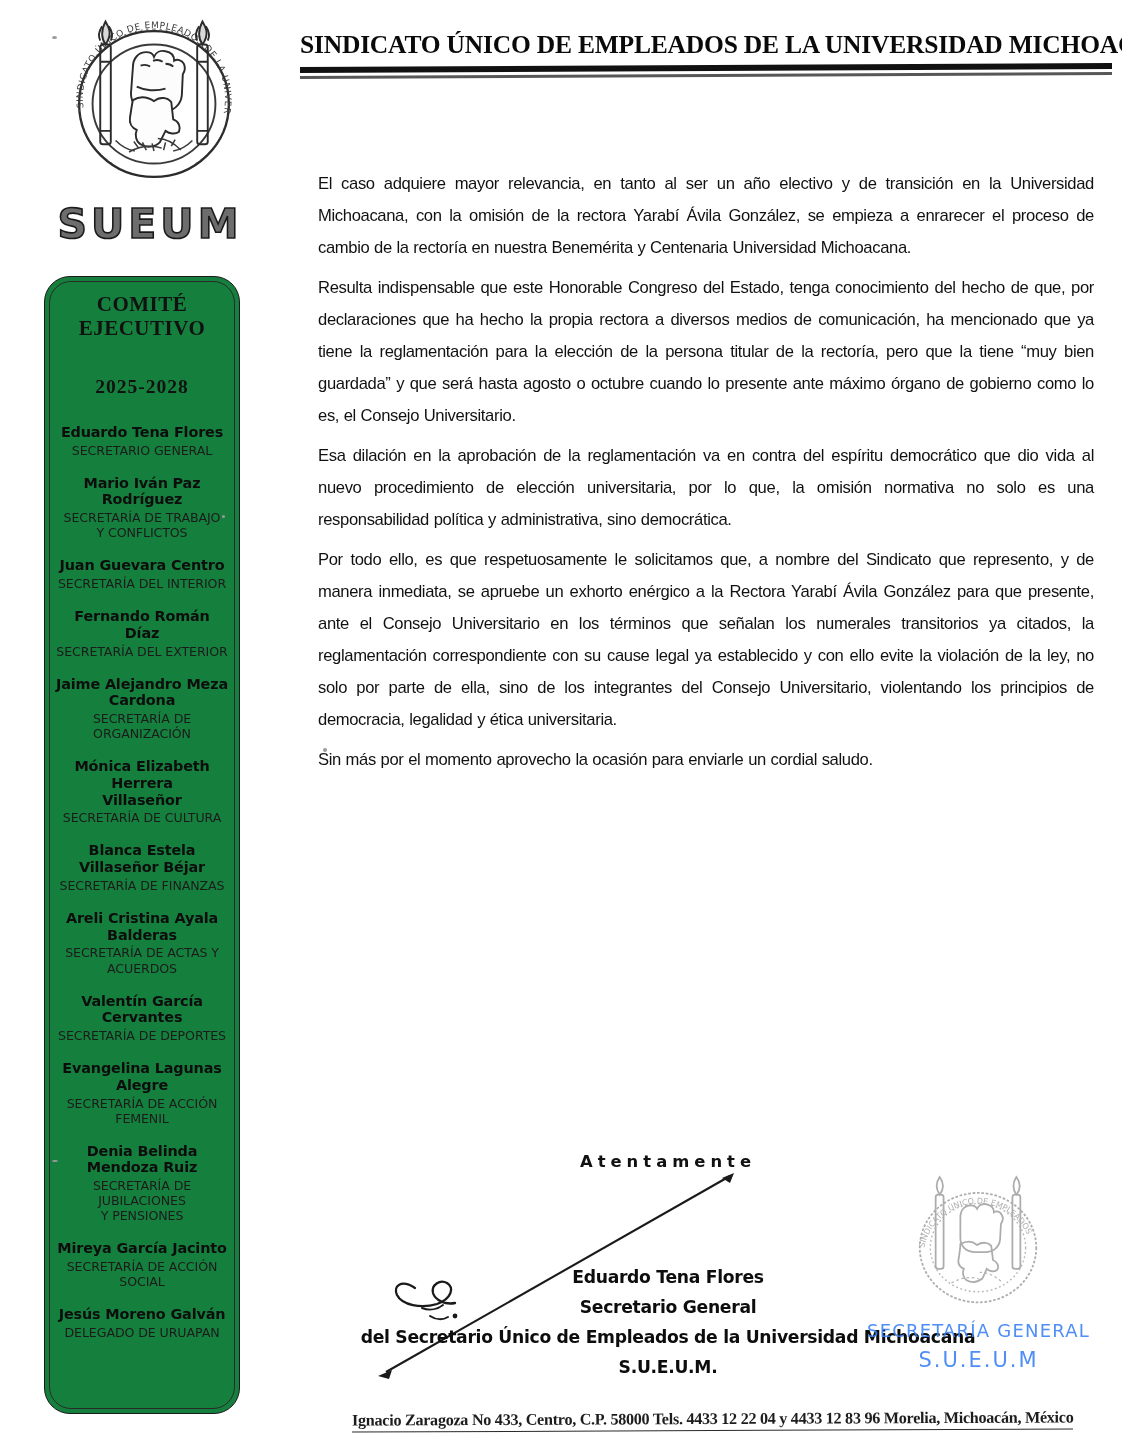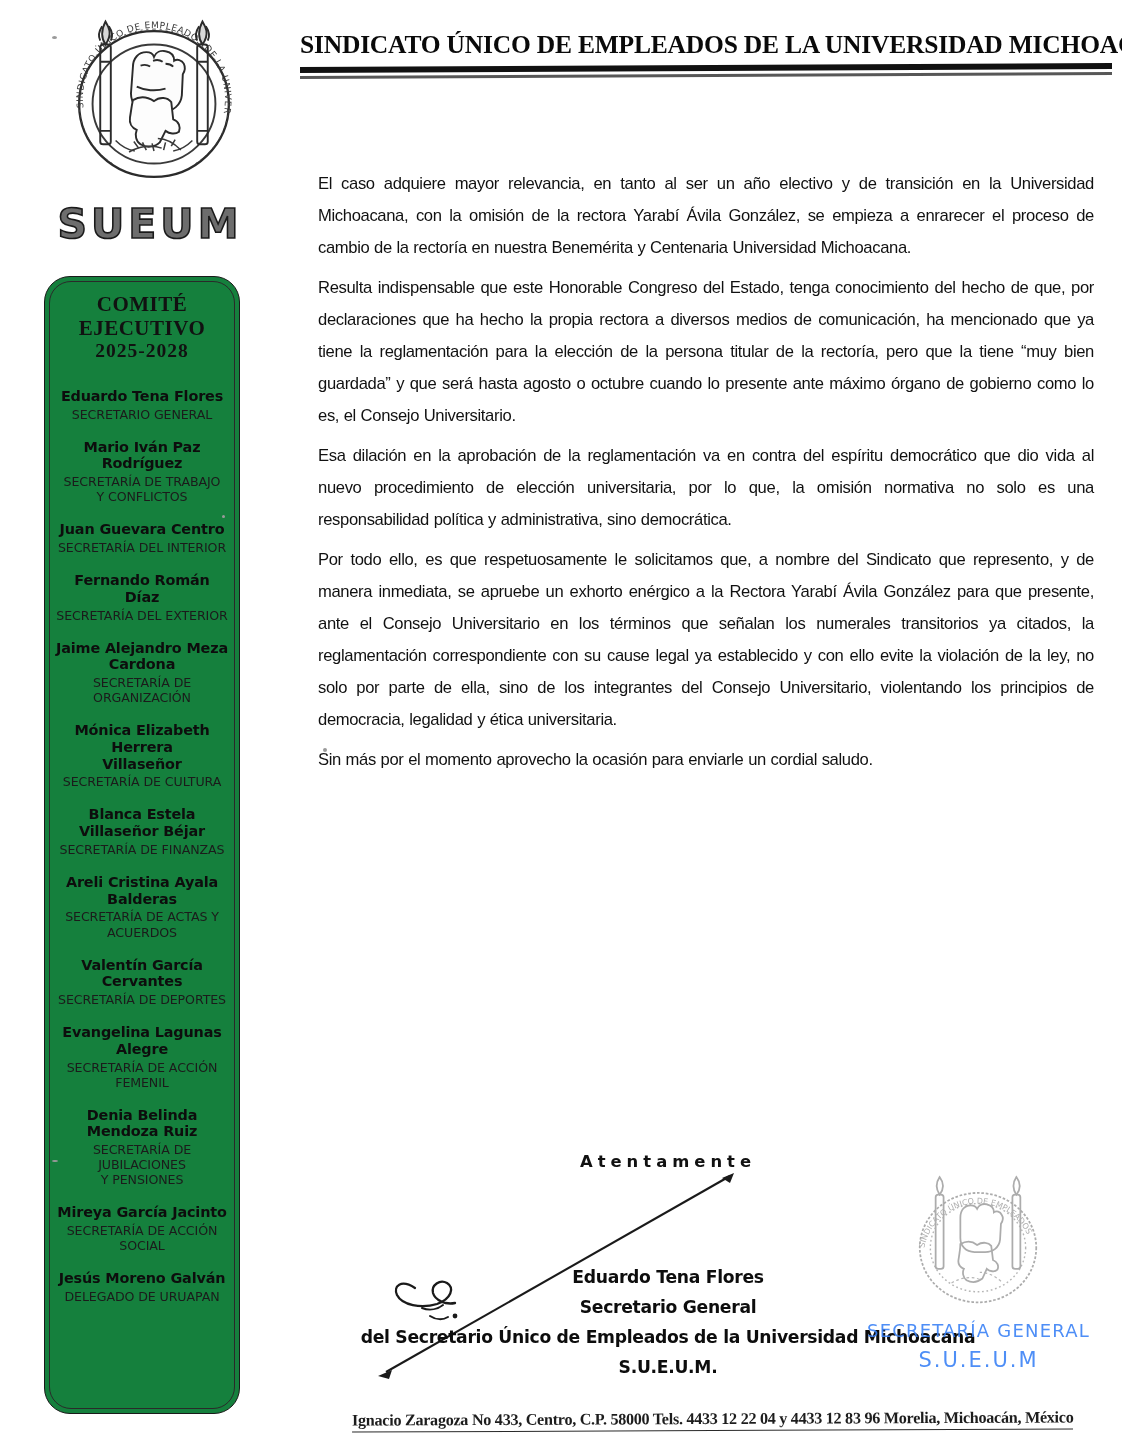--- a/index.html
+++ b/index.html
@@ -80,20 +80,21 @@
     font-weight: 700;
     font-size: 21px;
     letter-spacing: .5px;
     line-height: 1.12;
     color: #111;
   }
   .panel-title .yrs {
     display: block;
     font-size: 19.5px;
     letter-spacing: 1px;
+    margin-top: 36px;
   }
 
   .officer {
     margin-top: 17px;
   }
   .officer:first-of-type { margin-top: 26px; }
   .officer-name {
     font-family: "DejaVu Sans", sans-serif;
     font-weight: 700;
     font-size: 14.4px;

